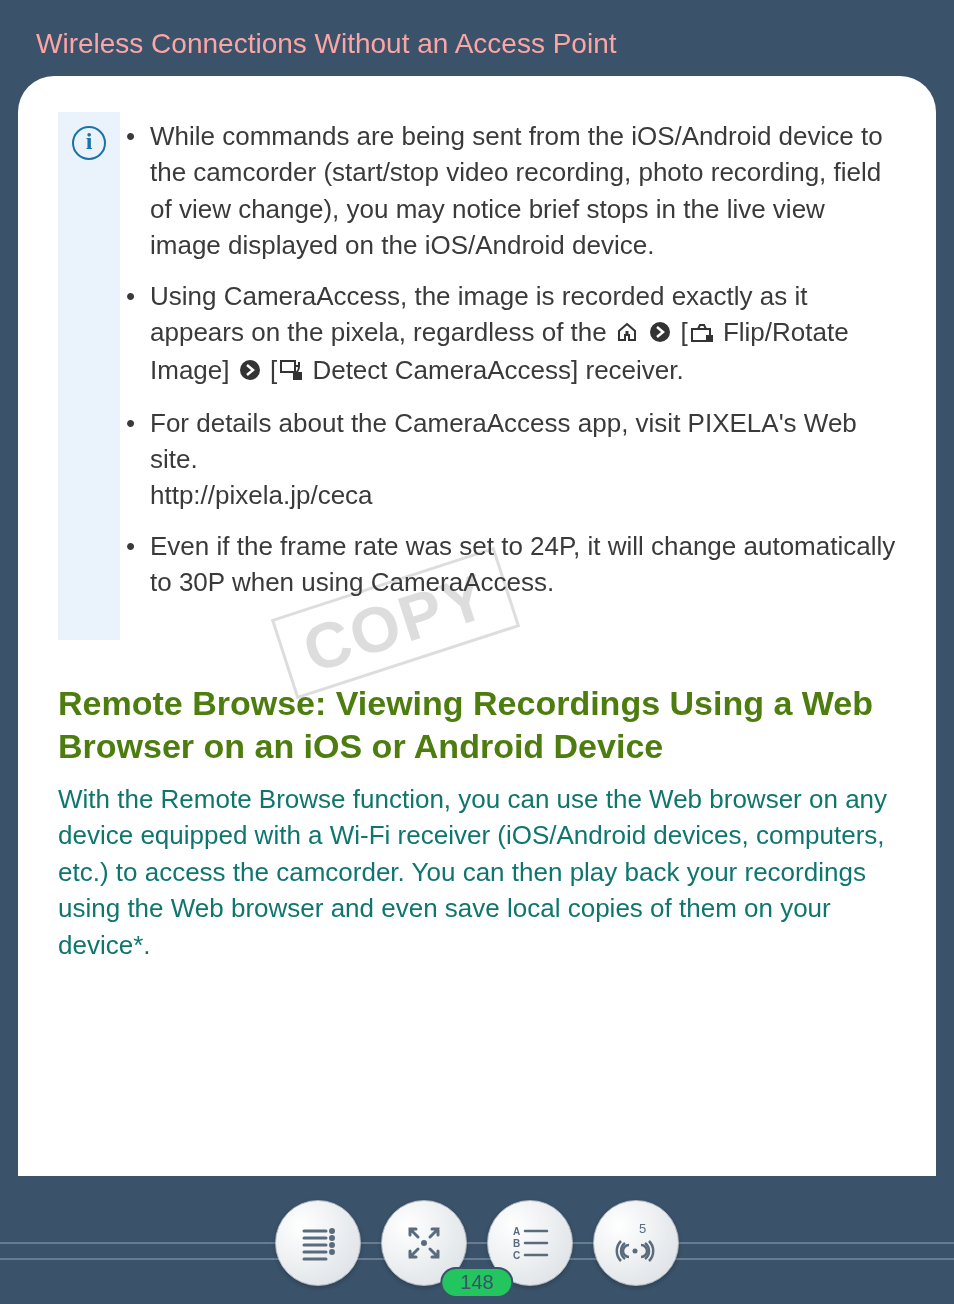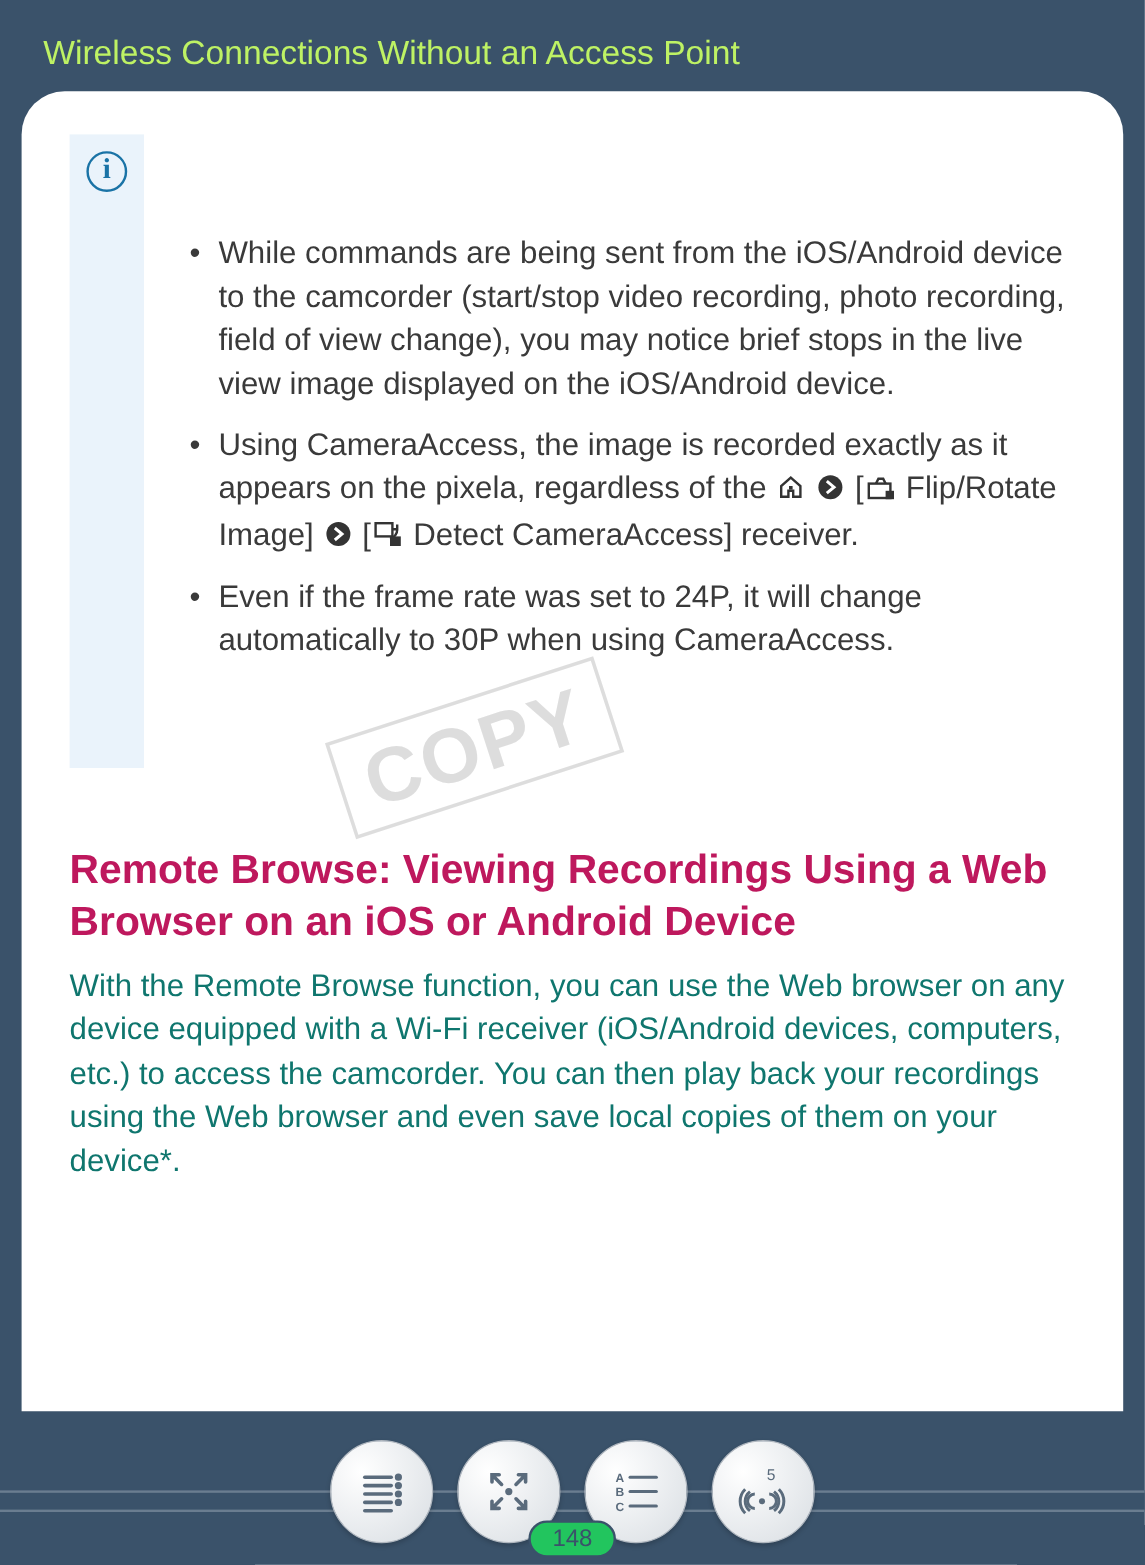--- a/index.html
+++ b/index.html
@@ -1,36 +1,36 @@
 <!DOCTYPE html>
 <html><head>
 <meta charset="utf-8">
 <style>
   * { box-sizing: border-box; margin: 0; padding: 0; }
   html, body { width: 954px; height: 1304px; font-family: Arial, Helvetica, sans-serif; }
   body { background: #3a526a; position: relative; overflow: hidden; }
   .header {
     padding: 28px 36px 16px 36px;
-    color: #bef264;
+    color: #fca5a5;
     font-size: 28px;
     font-weight: 400;
     border-radius: 16px;
   }
   .page-card {
     background: #fff;
     margin: 0 18px;
     border-radius: 36px 36px 0 0;
     padding: 36px 40px 180px 40px;
     min-height: 1100px;
     position: relative;
   }
   .info-box {
     display: flex;
-    align-items: center;
-    gap: 34px;
+    align-items: flex-start;
+    gap: 2px;
   }
   .info-icon-col {
     background: #eaf3fb;
     padding: 14px 14px 480px 14px;
     flex-shrink: 0;
   }
   .info-icon {
     width: 34px; height: 34px;
     border: 2.5px solid #1a73a6;
     border-radius: 50%;
@@ -65,24 +65,24 @@
     top: 0;
     font-size: 26px;
     color: #3a3a3a;
   }
   .inline-icon {
     display: inline-block;
     vertical-align: middle;
     margin: 0 2px;
   }
   .section-heading {
-    color: #be185d;
+    color: #4d7c0f;
     font-size: 34px;
     font-weight: 700;
-    margin-top: 64px;
+    margin-top: 42px;
     margin-bottom: 14px;
     line-height: 1.25;
   }
   .body-text {
     font-size: 26px;
     line-height: 1.4;
     color: #0f766e;
   }
   .copy-watermark {
     position: absolute;
@@ -190,20 +190,24 @@
         </span>
         [<span class="inline-icon">
           <svg width="24" height="22" viewBox="0 0 24 22">
               <rect x="2" y="2" width="14" height="11" fill="none" stroke="#333" stroke-width="2"></rect>
               <path d="M16 7 L20 7 L20 3 M20 7 A8 8 0 0 1 14 15" fill="none" stroke="#333" stroke-width="2"></path>
               <rect x="14" y="13" width="9" height="8" fill="#333"></rect>
             </svg>
         </span><span> Detect CameraAccess</span>]<span> receiver.</span>
       </li>
       <li>
+        <span>For details about the CameraAccess app, visit PIXELA's Web site.</span><br>
+        <span>http://pixela.jp/ceca</span>
+      </li>
+      <li>
         <span>Even if the frame rate was set to 24P, it will change automatically to 30P when using CameraAccess.</span>
       </li>
     </ul>
   </div>
 
   <h2 class="section-heading">Remote Browse: Viewing Recordings Using a Web Browser on an iOS or Android Device</h2>
   <p class="body-text">With the Remote Browse function, you can use the Web browser on any device equipped with a Wi-Fi receiver (iOS/Android devices, computers, etc.) to access the camcorder. You can then play back your recordings using the Web browser and even save local copies of them on your device*.</p>
 
 </div>
 

